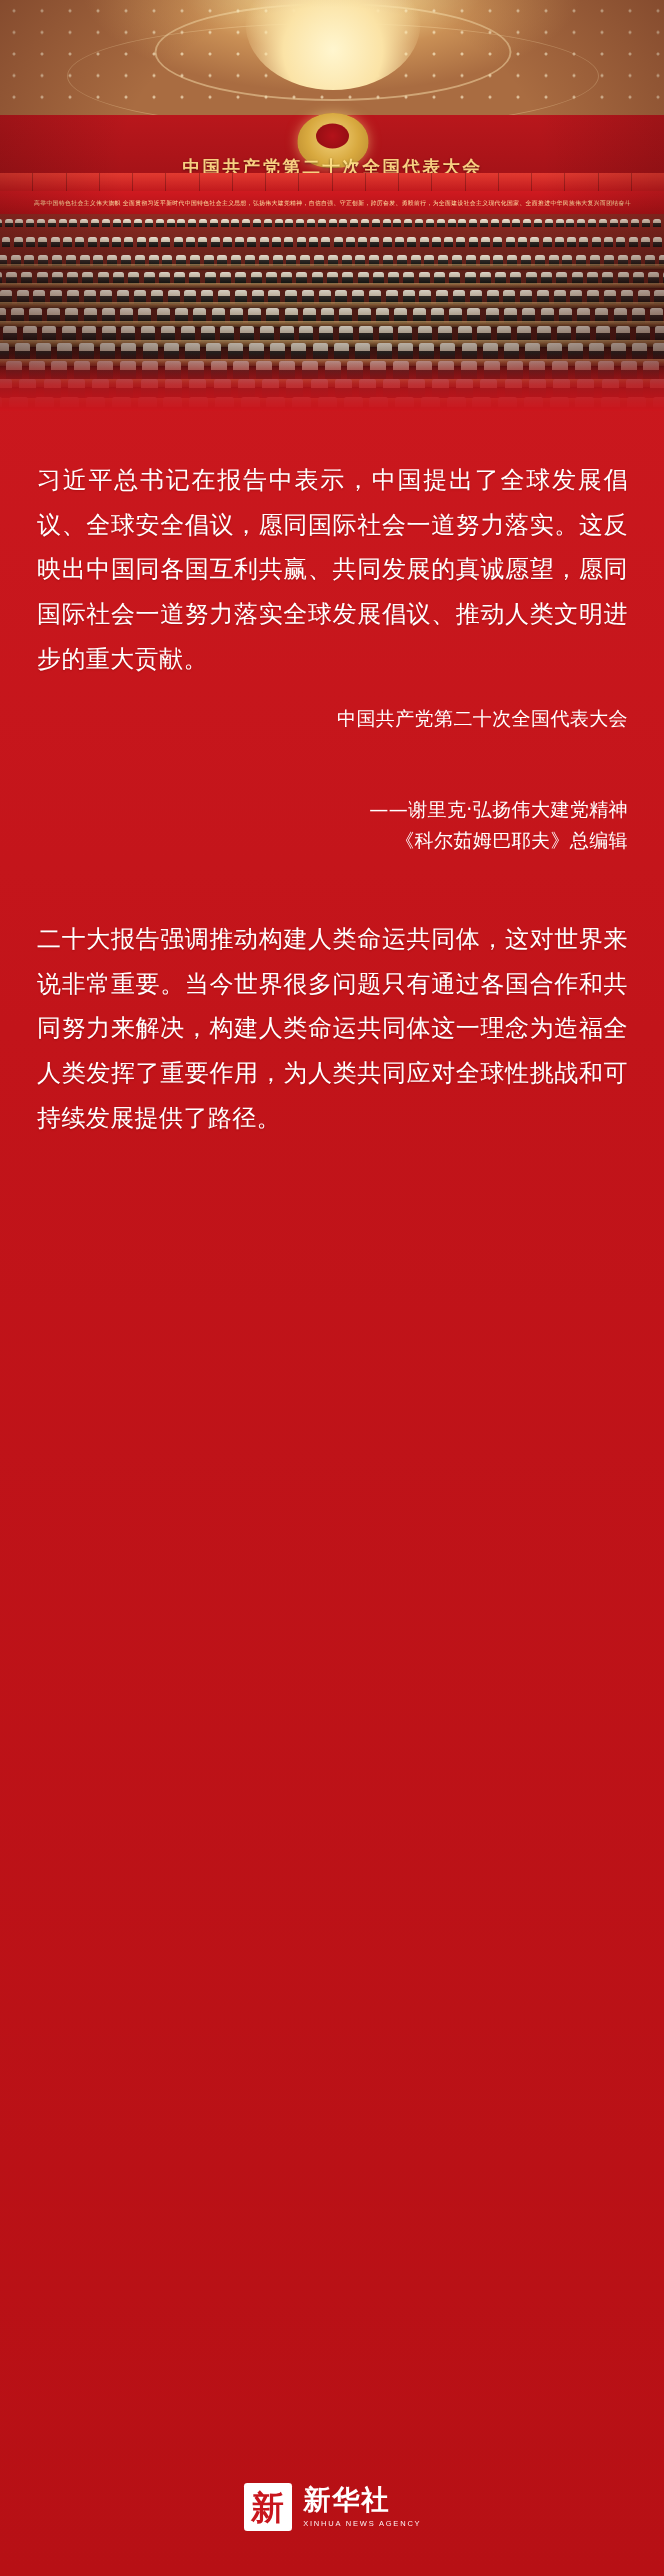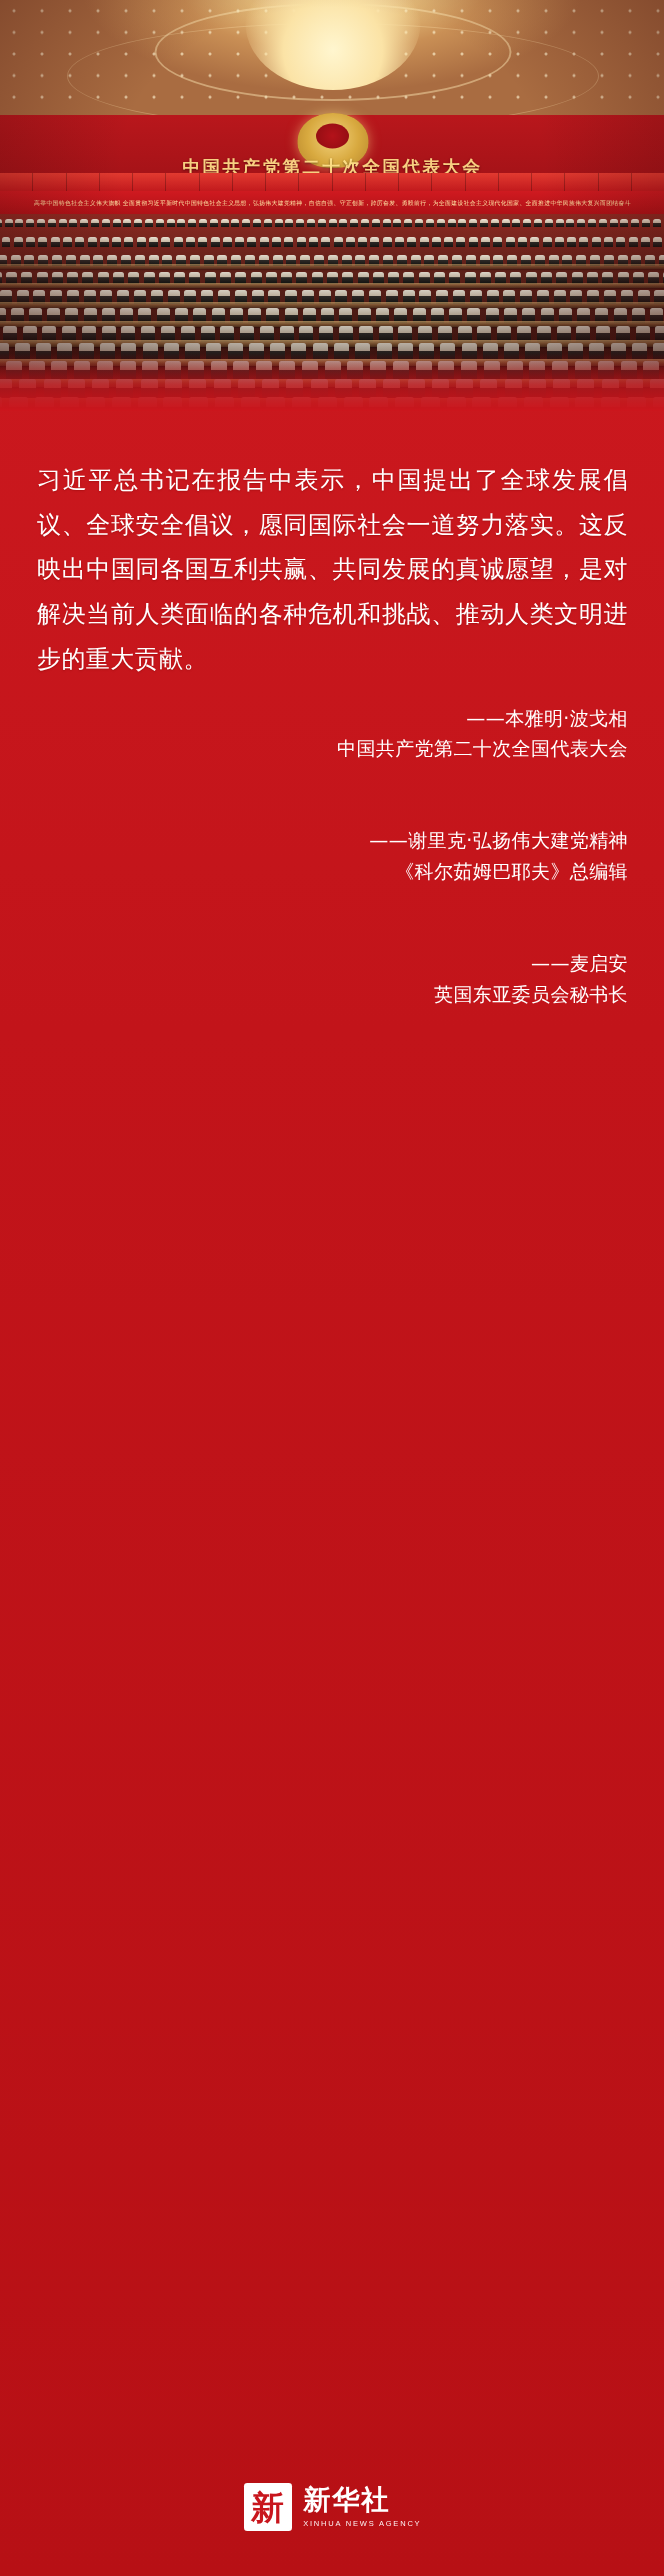--- a/index.html
+++ b/index.html
@@ -705,39 +705,35 @@
           <div class="seat" style="left: 670px; width: 18.3px; height: 21.6px; filter: brightness(0.746);"></div>
         </div>
       </div>
     <div class="vignette"></div>
     <div class="photo-fade"></div>
   </div>
 
   <div class="content">
 
     <div class="quote-block">
-      <div class="quote-text">习近平总书记在报告中表示，中国提出了全球发展倡议、全球安全倡议，愿同国际社会一道努力落实。这反映出中国同各国互利共赢、共同发展的真诚愿望，是对解决当前人类面临的各种危机和挑战、推动人类文明进步的重大贡献。</div>
+      <div class="quote-text">习近平总书记在报告中表示，中国提出了全球发展倡议、全球安全倡议，愿同国际社会一道努力落实。这反映出中国同各国互利共赢、共同发展的真诚愿望，愿同国际社会一道努力落实全球发展倡议、推动人类文明进步的重大贡献。</div>
       <div class="attrib">
-        <div>——本雅明·波戈相</div>
         <div>中国共产党第二十次全国代表大会</div>
       </div>
     </div>
 
     <div class="quote-block">
       <div class="attrib">
         <div>——谢里克·弘扬伟大建党精神</div>
         <div>《科尔茹姆巴耶夫》总编辑</div>
       </div>
     </div>
 
     <div class="quote-block">
-      <div class="attrib">
-        <div>——麦启安</div>
-        <div>英国东亚委员会秘书长</div>
-      </div>
+      <div class="quote-text">二十大报告强调推动构建人类命运共同体，这对世界来说非常重要。当今世界很多问题只有通过各国合作和共同努力来解决，构建人类命运共同体这一理念为造福全人类发挥了重要作用，为人类共同应对全球性挑战和可持续发展提供了路径。</div>
     </div>
 
   </div>
 
   <div class="footer">
     <div class="logo-mark">
       <span>新</span>
     </div>
     <div class="logo-words">
       <div class="logo-cn">新华社</div>

